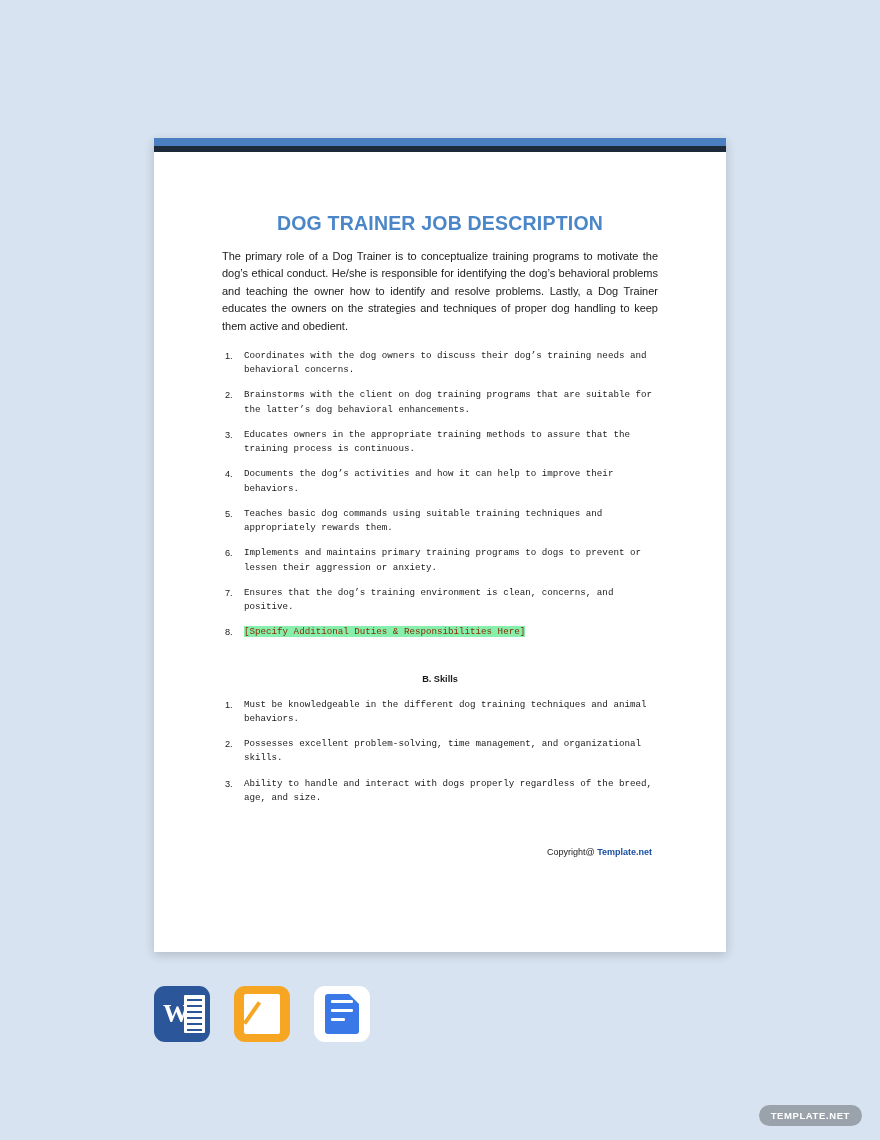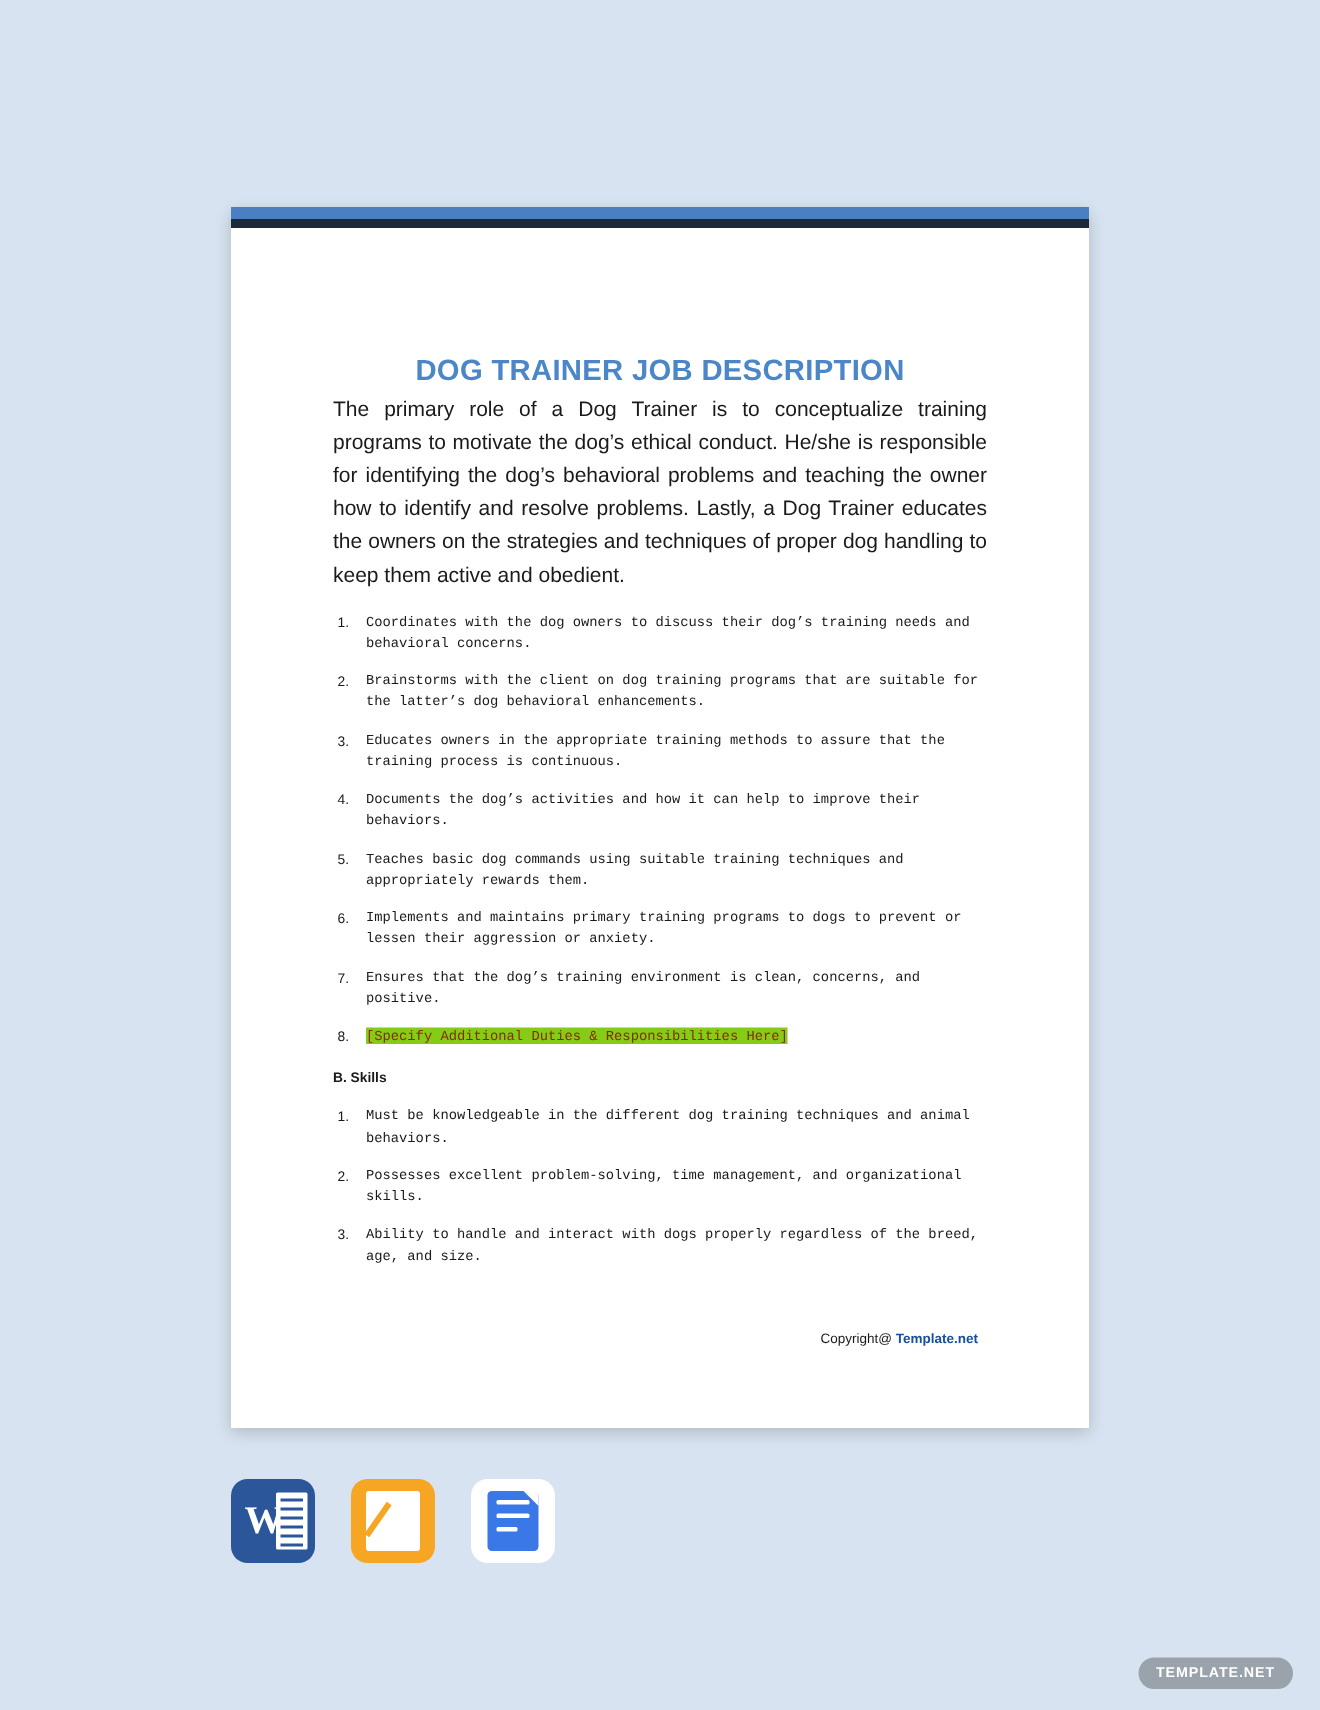--- a/index.html
+++ b/index.html
@@ -50,43 +50,44 @@
     top: 14px;
     width: 572px;
     height: 800px;
     background: #ffffff;
     box-sizing: border-box;
     padding: 0 68px;
   }
 
   .doc-title {
     margin: 0;
-    padding-top: 84px;
+    padding-top: 60px;
     text-align: center;
     font-size: 19.5px;
     font-weight: bold;
     color: #4a86c8;
     letter-spacing: 0.2px;
   }
 
   .section-head {
     font-size: 9.2px;
     font-weight: bold;
     color: #1a1a1a;
     margin-top: 52px;
   }
   .section-head.sub {
-    margin-top: 15px;
+    margin-top: 34px;
+    text-align: center;
   }
 
   .para {
-    font-size: 14px;
+    font-size: 11px;
     line-height: 1.58;
     color: #1a1a1a;
-    margin-top: 2px;
+    margin-top: 13px;
     text-align: justify;
   }
 
   ol.numlist {
     list-style: none;
     margin: 0;
     padding: 0;
     margin-top: 14px;
   }
   ol.numlist li {
@@ -101,21 +102,21 @@
     flex: 0 0 22px;
     text-align: left;
     padding-left: 3px;
     box-sizing: border-box;
   }
   ol.numlist li .txt {
     flex: 1;
     font-family: Liberation Mono, monospace;
   }
   .hl {
-    background: #84cc16;
+    background: #86efac;
     color: #8a2a00;
     margin-top: 36px;
   }
 
   .copyright {
     margin-top: 42px;
     text-align: right;
     font-size: 9px;
     color: #1a1a1a;
     padding-right: 6px;

